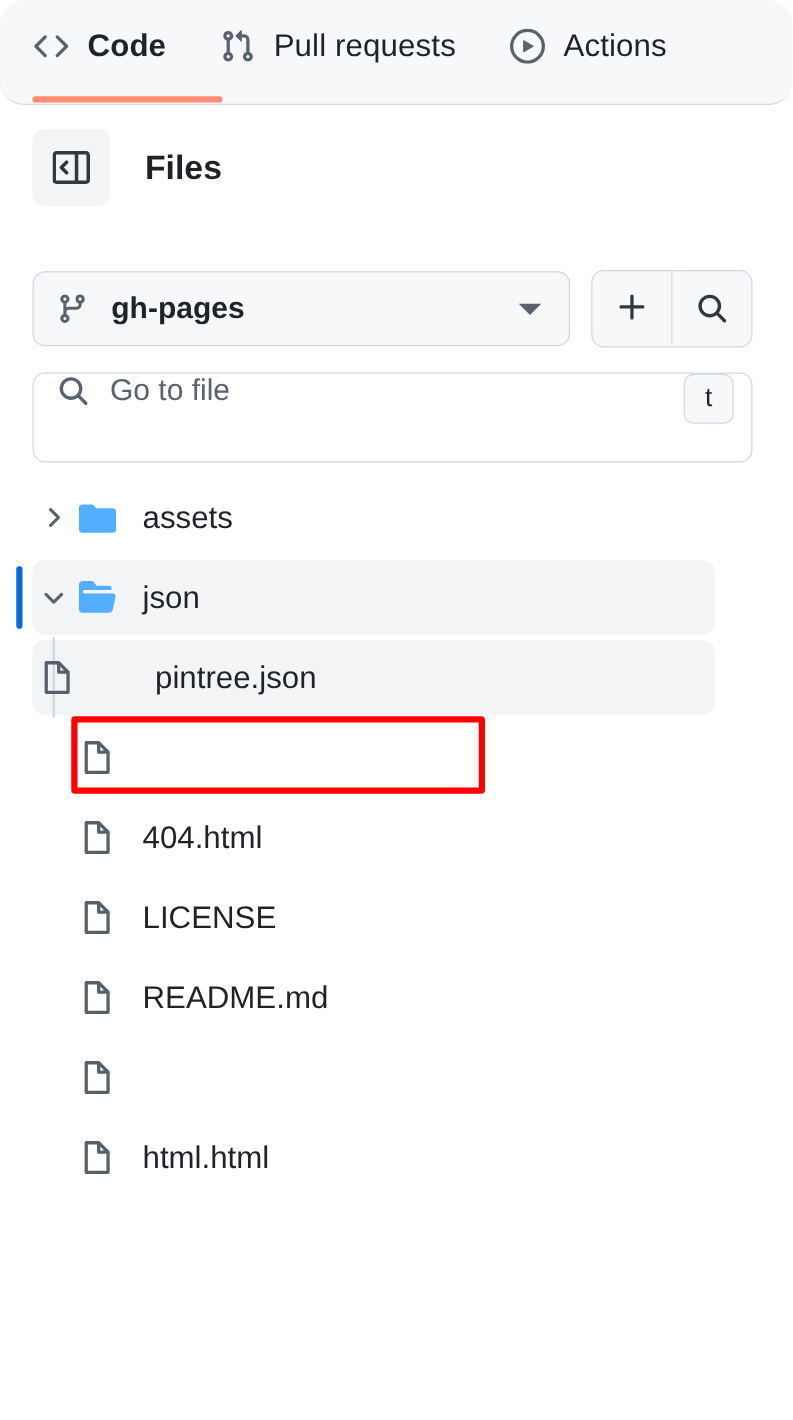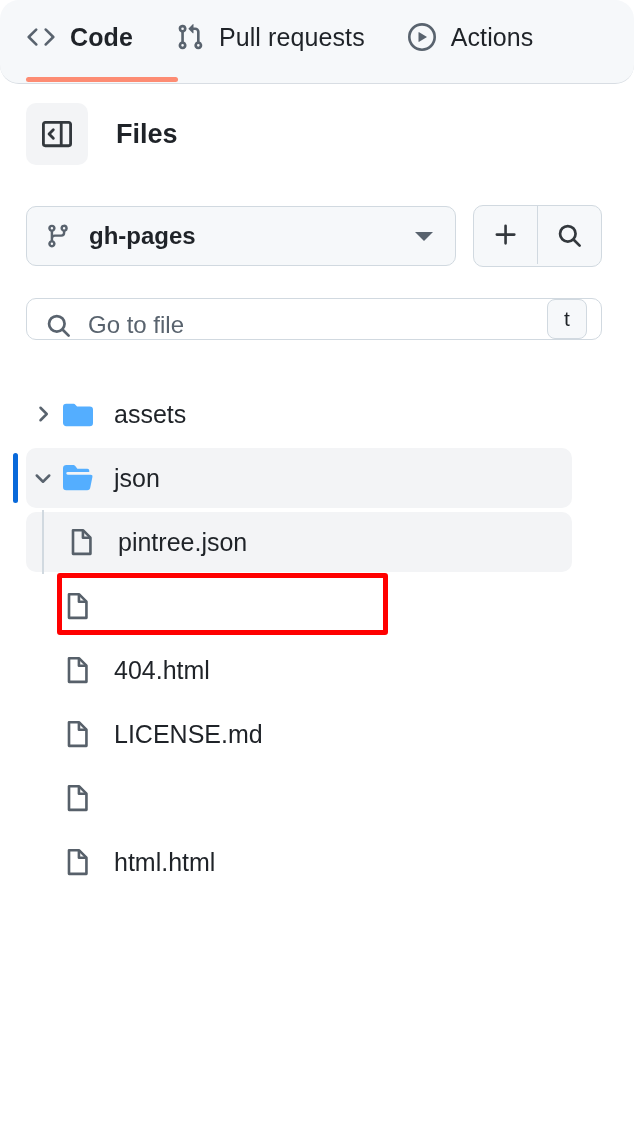--- a/index.html
+++ b/index.html
@@ -97,21 +97,21 @@
     font-size: 27px;
     font-weight: bold;
     margin-left: 28px;
     color: #1f2328;
   }
 
   
   .branch-row {
     position: absolute;
     left: 26px;
-    top: 206px;
+    top: 217px;
     width: 576px;
     height: 60px;
     display: flex;
     align-items: center;
     gap: 17px;
   }
   .branch-select {
     flex: 1 1 auto;
     height: 60px;
     border: 1px solid #d1d9e0;
@@ -157,26 +157,26 @@
   .seg-btn + .seg-btn {
     border-left: 1px solid #d1d9e0;
   }
 
   
   .search-wrap {
     position: absolute;
     left: 26px;
     top: 298px;
     width: 576px;
-    height: 42px;
+    height: 72px;
     border: 1px solid #d1d9e0;
     border-radius: 10px;
     background: #ffffff;
     display: flex;
-    align-items: flex-end;
+    align-items: flex-start;
     padding: 0 14px 0 18px;
     box-sizing: border-box;
   }
   .search-wrap .search-icon {
     color: #59636e;
     display: flex;
     align-items: center;
     flex: 0 0 auto;
   }
   .search-input {
@@ -280,21 +280,21 @@
   .node-label {
     font-size: 25px;
     margin-left: 18px;
     color: #1f2328;
     white-space: nowrap;
   }
 
   
   .lvl-0 { padding-left: 26px; }
   .lvl-0-file { padding-left: 60px; }
-  .lvl-1-file { padding-left: 64px; }
+  .lvl-1-file { padding-left: 28px; gap: 42px; }
 
   
   .annotation-box {
     position: absolute;
     left: 57px;
     top: 573px;
     width: 331px;
     height: 62px;
     border: 5px solid #ff0000;
     border-radius: 3px;
@@ -454,54 +454,66 @@
       <span class="file-icon">
         <svg width="30" height="30" viewBox="0 0 16 16" fill="none" stroke="currentColor" stroke-width="1.4" stroke-linejoin="round" aria-hidden="true">
           <path d="M3.2 1.7h5.3l4 4v8.6H3.2Z"></path>
           <path d="M8.5 1.7v4h4"></path>
         </svg>
       </span>
       <span class="node-label">404.html</span>
     </div>
   </div>
 
-
   <div class="tree-row">
     <div class="row-bg"></div>
     <div class="row-inner lvl-0-file">
       <span class="file-icon">
         <svg width="30" height="30" viewBox="0 0 16 16" fill="none" stroke="currentColor" stroke-width="1.4" stroke-linejoin="round" aria-hidden="true">
           <path d="M3.2 1.7h5.3l4 4v8.6H3.2Z"></path>
           <path d="M8.5 1.7v4h4"></path>
         </svg>
       </span>
-      <span class="node-label">LICENSE.md</span>
+      <span class="node-label">LICENSE</span>
     </div>
   </div>
 
   <div class="tree-row">
     <div class="row-bg"></div>
     <div class="row-inner lvl-0-file">
       <span class="file-icon">
         <svg width="30" height="30" viewBox="0 0 16 16" fill="none" stroke="currentColor" stroke-width="1.4" stroke-linejoin="round" aria-hidden="true">
           <path d="M3.2 1.7h5.3l4 4v8.6H3.2Z"></path>
           <path d="M8.5 1.7v4h4"></path>
         </svg>
       </span>
+      <span class="node-label">README.md</span>
     </div>
   </div>
 
   <div class="tree-row">
     <div class="row-bg"></div>
     <div class="row-inner lvl-0-file">
       <span class="file-icon">
         <svg width="30" height="30" viewBox="0 0 16 16" fill="none" stroke="currentColor" stroke-width="1.4" stroke-linejoin="round" aria-hidden="true">
           <path d="M3.2 1.7h5.3l4 4v8.6H3.2Z"></path>
           <path d="M8.5 1.7v4h4"></path>
         </svg>
       </span>
+    </div>
+  </div>
+
+  <div class="tree-row">
+    <div class="row-bg"></div>
+    <div class="row-inner lvl-0-file">
+      <span class="file-icon">
+        <svg width="30" height="30" viewBox="0 0 16 16" fill="none" stroke="currentColor" stroke-width="1.4" stroke-linejoin="round" aria-hidden="true">
+          <path d="M3.2 1.7h5.3l4 4v8.6H3.2Z"></path>
+          <path d="M8.5 1.7v4h4"></path>
+        </svg>
+      </span>
       <span class="node-label">html.html</span>
     </div>
   </div>
 
 </div>
 
 <div class="annotation-box"></div>
 
 </body></html>

